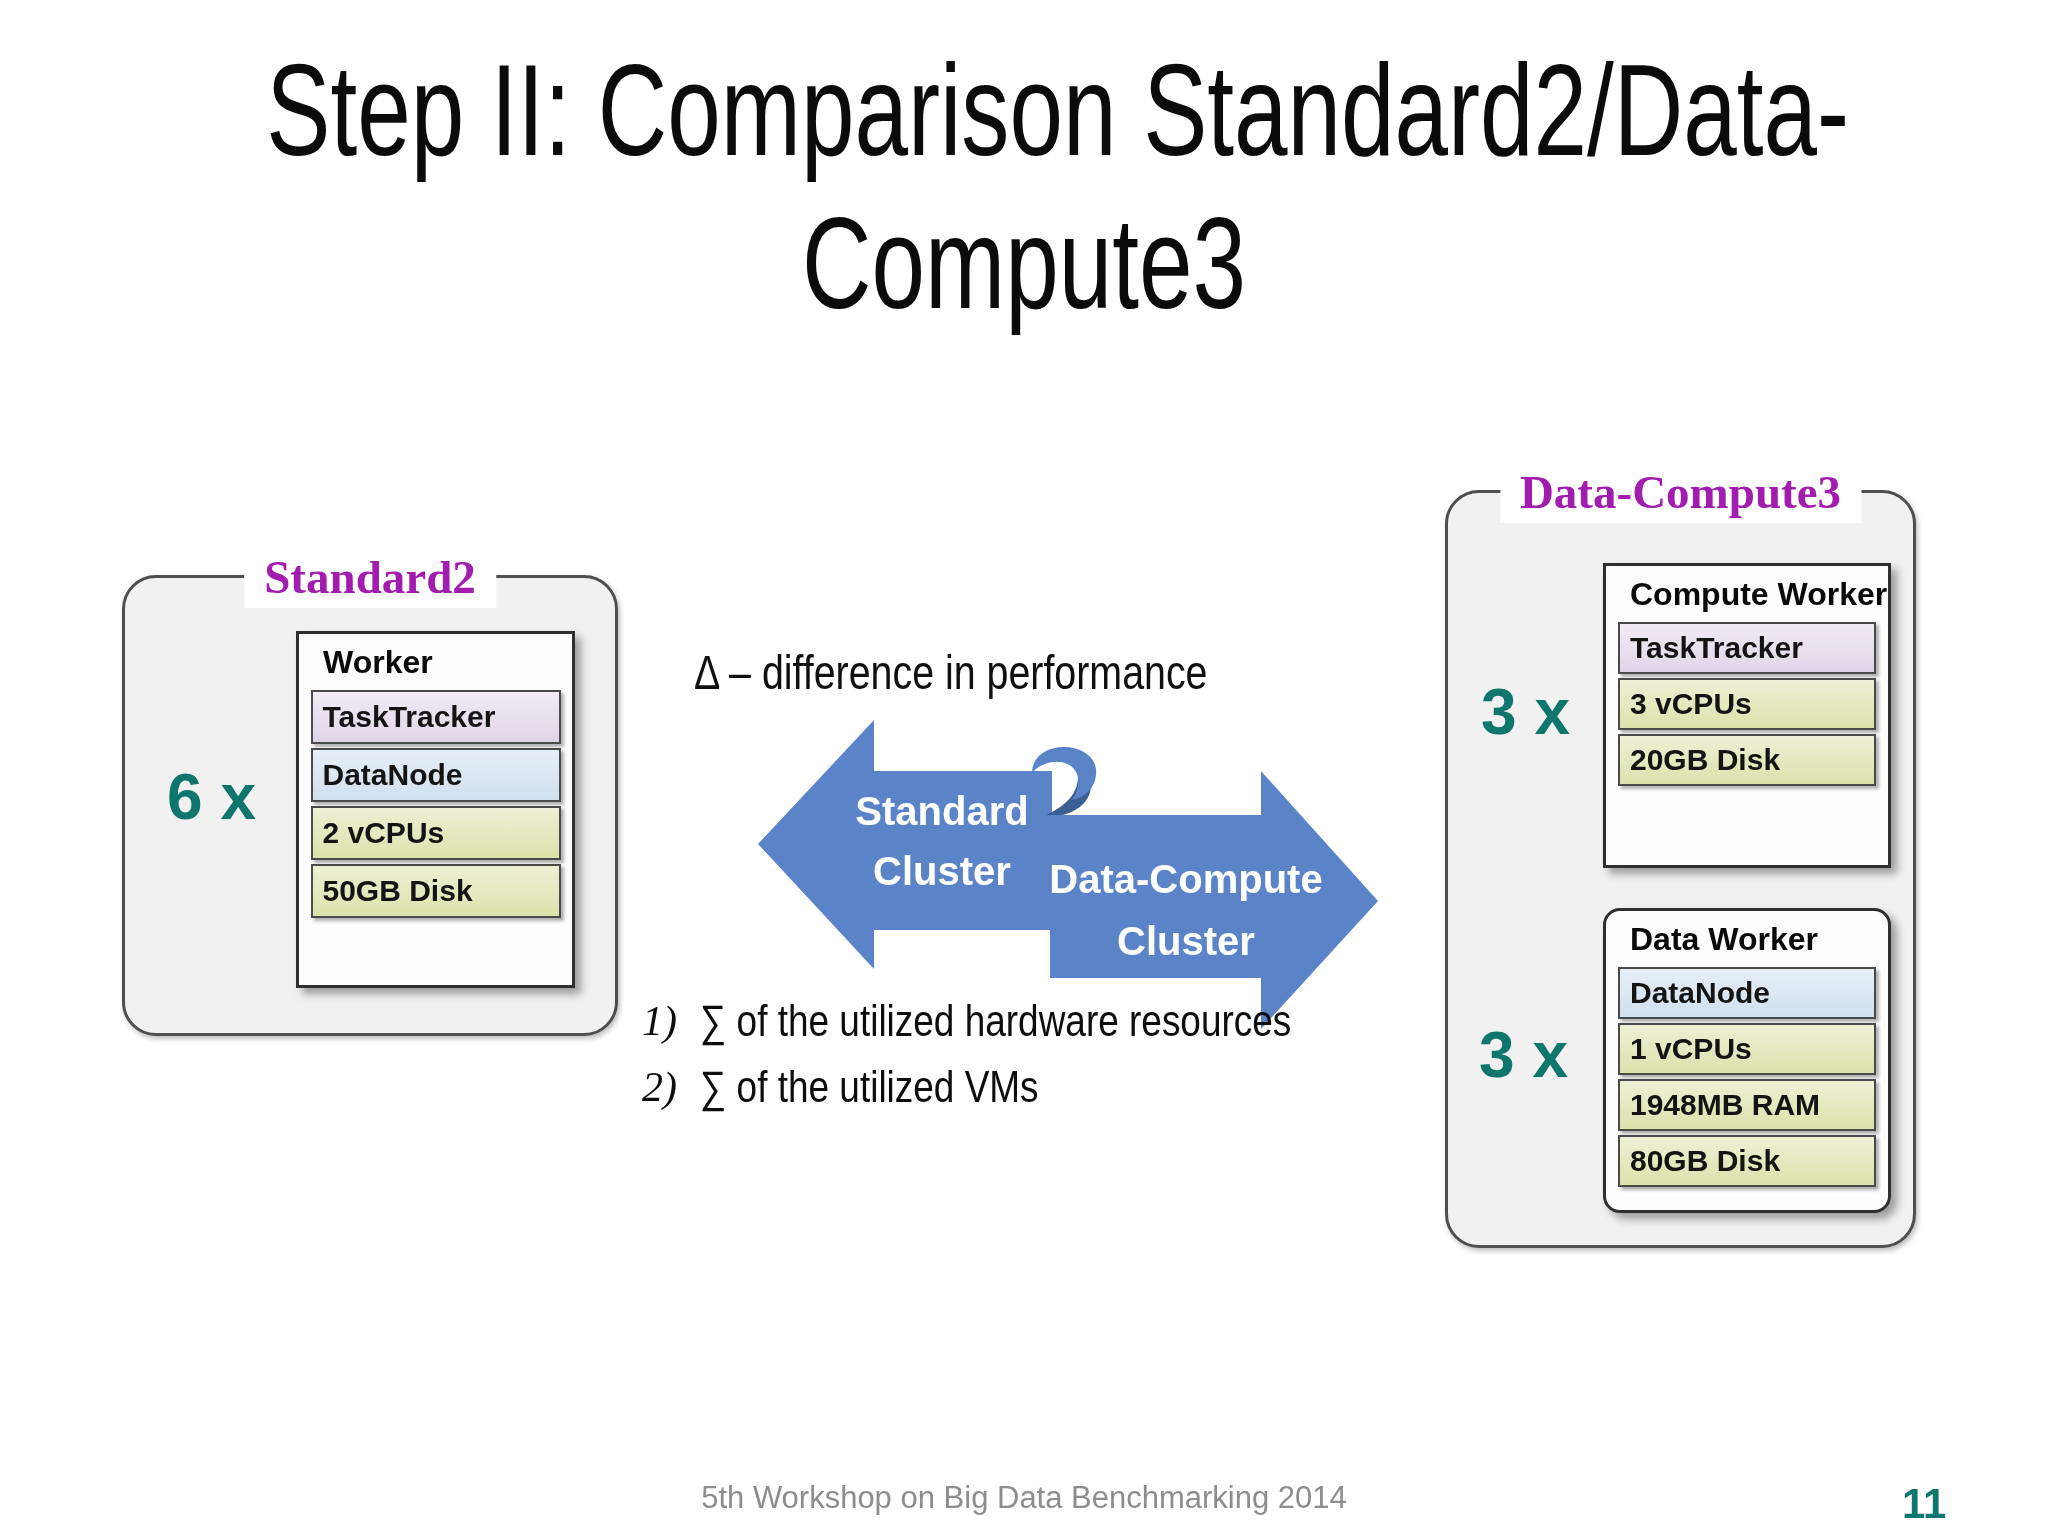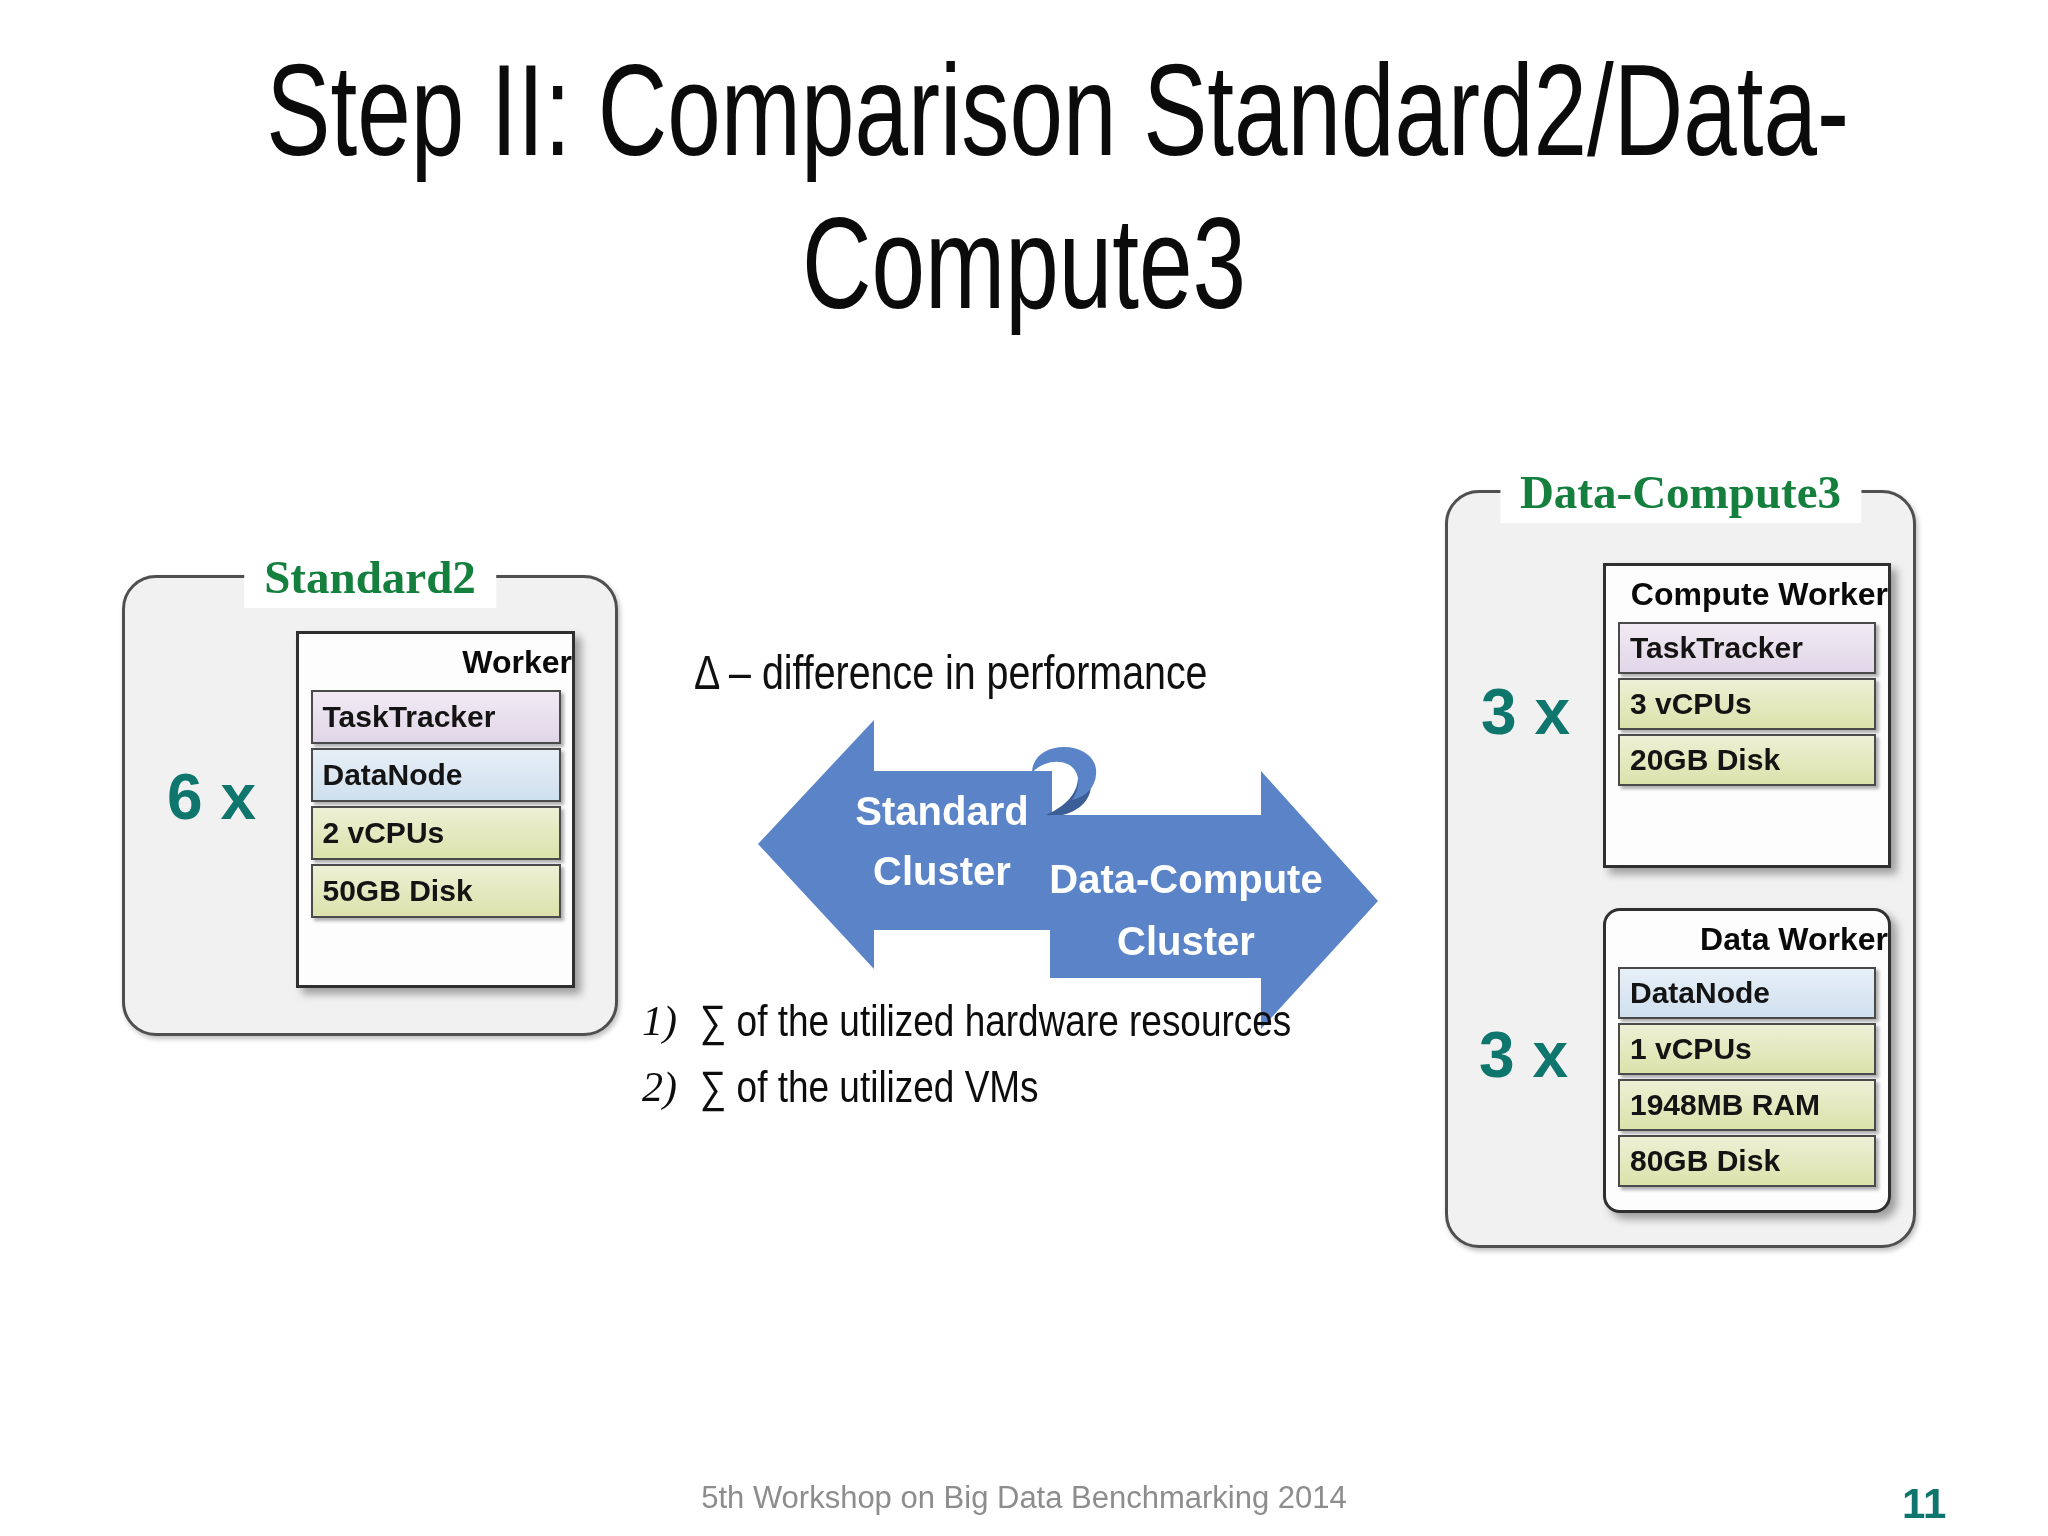--- a/index.html
+++ b/index.html
@@ -20,37 +20,37 @@
     position:absolute; background:#f2f1f1; border:3px solid #4f4f4f;
     border-radius:34px; box-shadow:2px 3px 5px rgba(0,0,0,0.25);
   }
   #standard-box   { left:122px;  top:575px; width:490px; height:455px; }
   #datacompute-box{ left:1445px; top:490px; width:465px; height:752px; }
 
   .box-title {
     position:absolute; top:-32px; left:50%; transform:translateX(-50%);
     background:#ffffff; padding:0 20px; white-space:nowrap;
     font-family:"Liberation Serif", serif; font-weight:bold;
-    font-size:47px; line-height:62px; color:#15803d;
+    font-size:47px; line-height:62px; color:#a21caf;
   }
 
   .multiplier { position:absolute; font-weight:bold; font-size:64px; color:#0f766e; white-space:nowrap; }
   #mult-std  { left:42px; top:182px;text-align:right; }
   #mult-dc1  { left:33px; top:182px; }
   #mult-dc2  { left:31px; top:525px; }
 
   .worker-panel {
     position:absolute; background:#fdfdfd; border:3px solid #2f2f2f;
     box-shadow:6px 6px 8px rgba(0,0,0,0.35); box-sizing:border-box;
   }
   #worker-std { left:171px; top:53px;  width:279px; height:357px; }
   #worker-dc1 { left:155px; top:70px;  width:288px; height:305px; }
   #worker-dc2 { left:155px; top:415px; width:288px; height:305px;border-radius:17px; }
 
-  .panel-title { text-align:right; font-weight:bold; font-size:32px; margin:10px 0 9px; color:#0a0a0a; }
+  .panel-title { text-align:left; font-weight:bold; font-size:32px; margin:10px 0 9px; color:#0a0a0a;padding-left:24px; }
 
   .vm-row {
     width:250px; height:54px; margin:0 auto 4px; box-sizing:border-box;
     border:2px solid #4a4a4a; box-shadow:3px 3px 3px rgba(0,0,0,0.3);
     display:flex; align-items:center; padding-left:10px;
     font-weight:bold; font-size:30px; color:#141414;
   }
   #worker-dc1 .vm-row, #worker-dc2 .vm-row { width:258px; height:52px; }
   .row-lavender { background:linear-gradient(180deg,#f1eaf3 0%,#e1d6e8 100%); }
   .row-blue     { background:linear-gradient(180deg,#e7eff7 0%,#cfe0ee 100%); }

